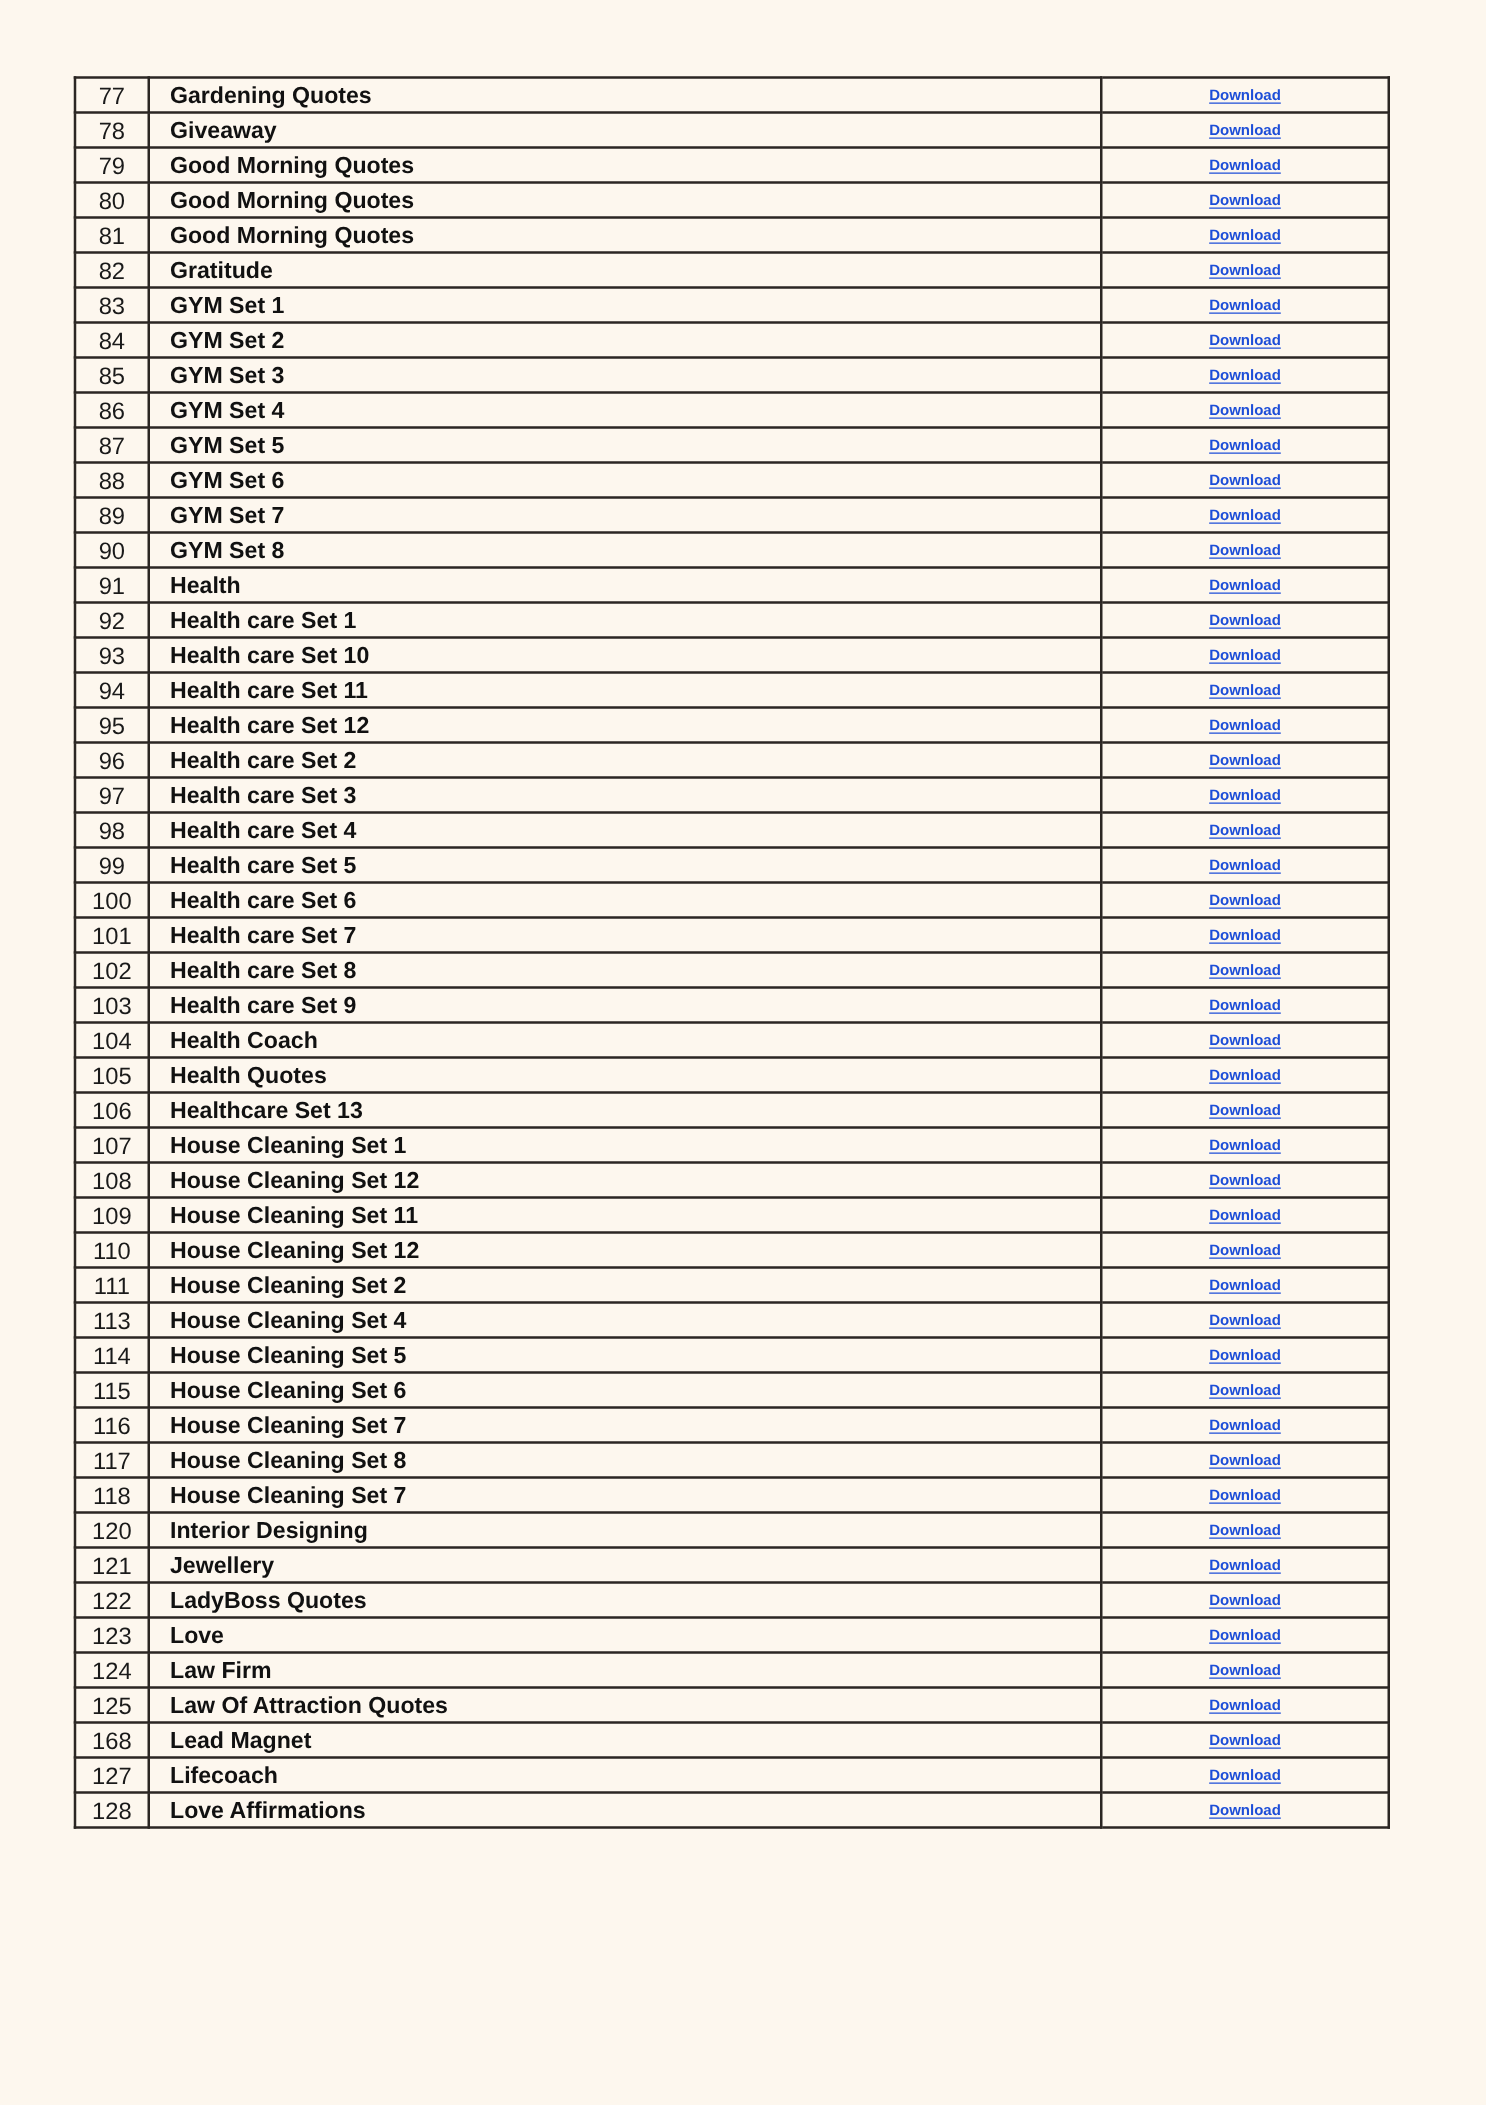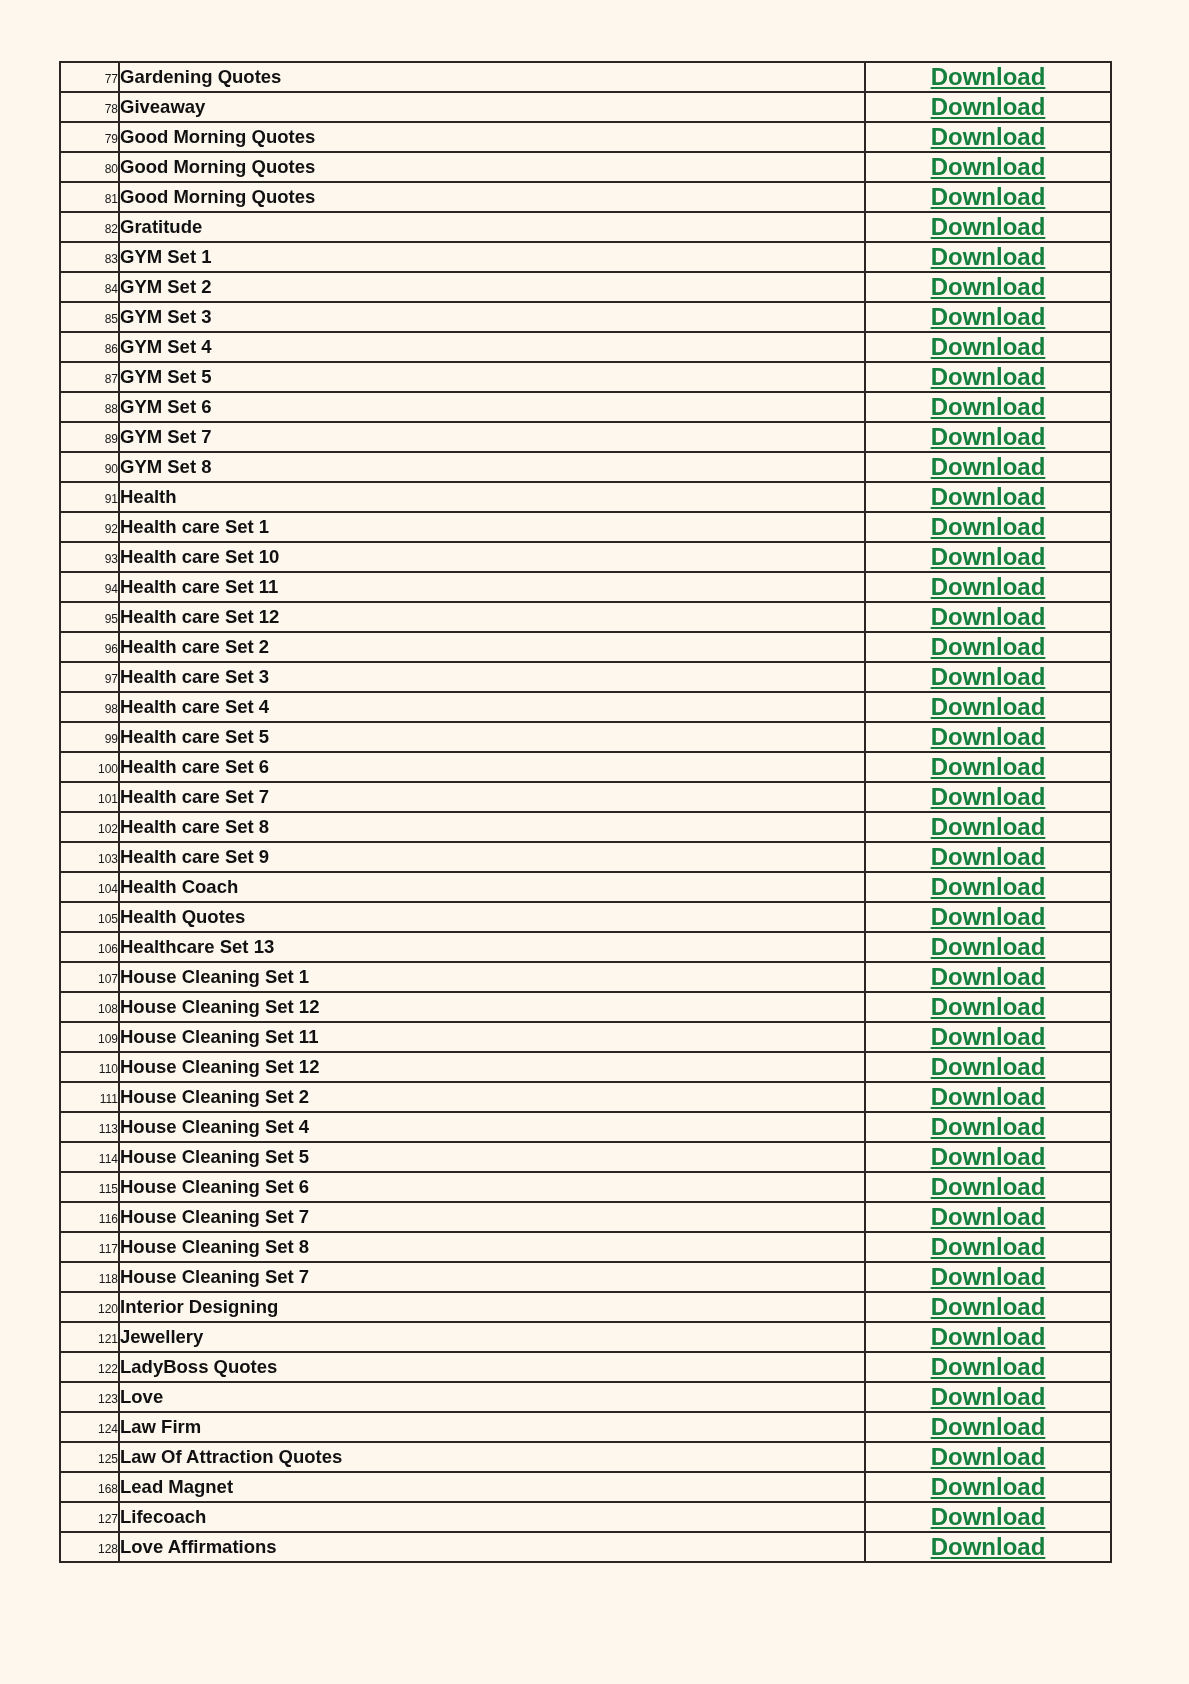--- a/index.html
+++ b/index.html
@@ -19,40 +19,40 @@
   td {
     border: 2px solid #2b2623;
     height: 25.3px;
     padding: 0;
     vertical-align: middle;
     overflow: hidden;
     white-space: nowrap;
   }
   td.num {
     width: 57px;
-    text-align: right;
-    font-size: 12px;
+    text-align: center;
+    font-size: 19px;
     color: #1a1a1a;
     padding-top: 4px;
     height: 21.3px;
   }
   td.name {
     width: 744px;
     font-weight: bold;
     font-size: 18.5px;
     color: #111;
-    padding-left: 0;
+    padding-left: 16px;
   }
   td.dl {
     text-align: center;
   }
   td.dl a {
-    color: #15803d;
+    color: #1d4ed8;
     font-weight: bold;
-    font-size: 24px;
+    font-size: 12px;
     text-decoration: underline;
     text-underline-offset: 2px;
     cursor: pointer;
   }
 </style>
 </head>
 <body>
 
 <table>
   <tbody id="rows">

